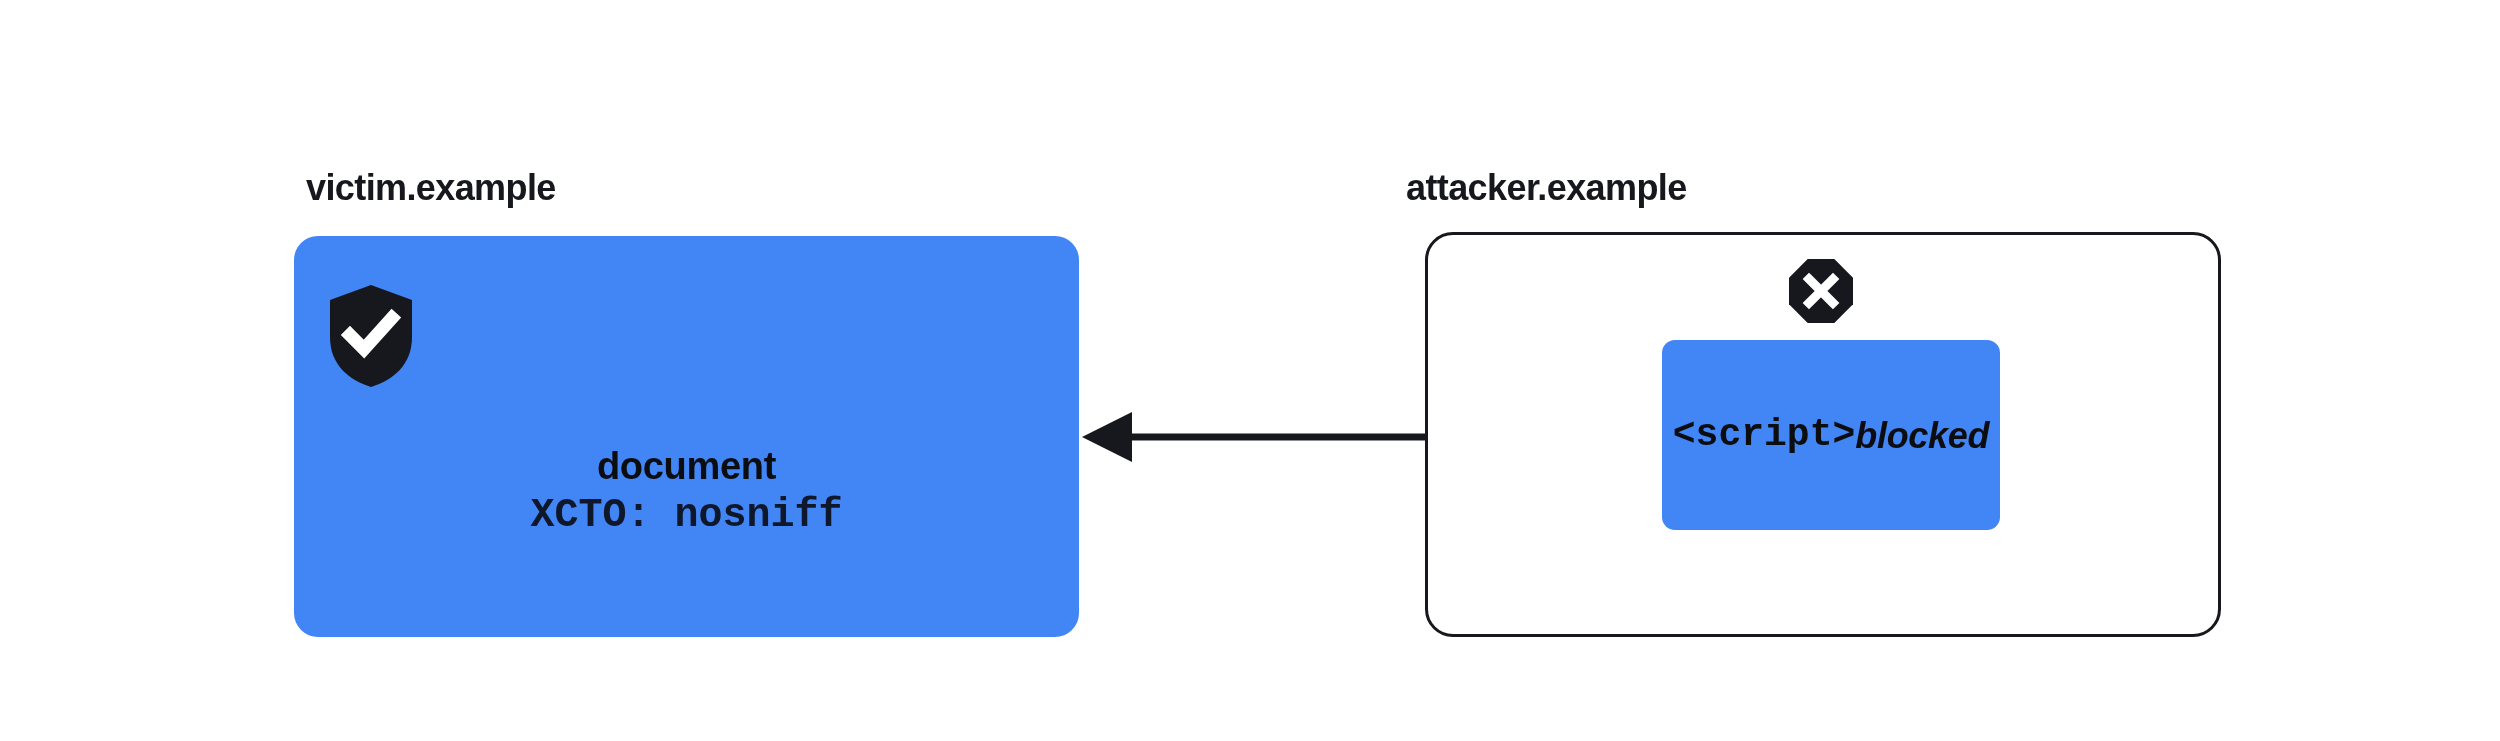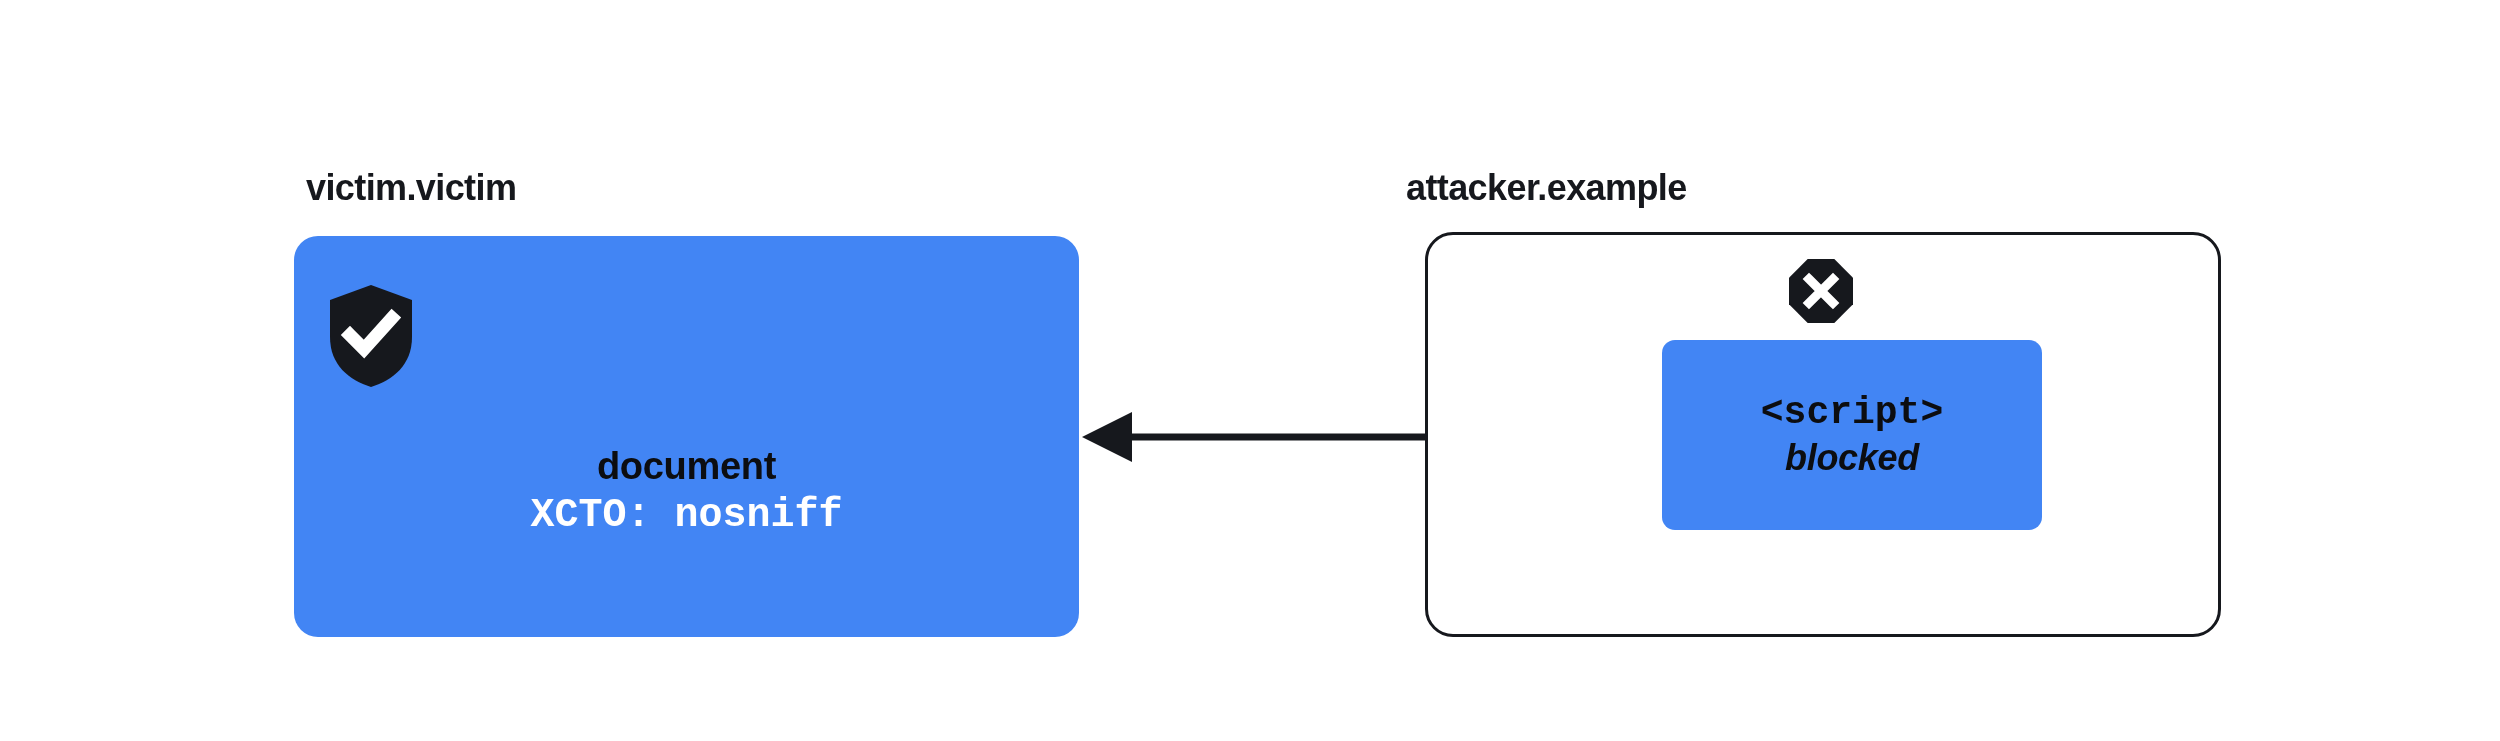--- a/index.html
+++ b/index.html
@@ -72,21 +72,21 @@
     font-size: 38px;
     letter-spacing: -0.3px;
     color: #0c0d10;
     line-height: 1.05;
   }
   #xcto-line {
     font-family: "Liberation Mono", monospace;
     font-weight: 700;
     font-size: 40px;
     letter-spacing: 0px;
-    color: #ffffff;
+    color: #0f172a;
     line-height: 1.25;
     margin-top: 4px;
     white-space: pre;
   }
 
   
   #blocked-arrow {
     position: absolute;
     left: 1075px;
     top: 405px;
@@ -112,26 +112,26 @@
     left: 1789px;
     top: 259px;
     width: 64px;
     height: 64px;
   }
 
   #script-block {
     position: absolute;
     left: 1662px;
     top: 340px;
-    width: 380px;
+    width: 338px;
     height: 190px;
     background: #4285f4;
     border-radius: 13px;
     display: flex;
-    flex-direction: column;
+    flex-direction: row;
     align-items: center;
     justify-content: center;
   }
   #script-tag-line {
     font-family: "Liberation Mono", monospace;
     font-weight: 700;
     font-size: 38px;
     color: #0c0d10;
     line-height: 1.15;
     white-space: pre;
@@ -145,21 +145,21 @@
     line-height: 1.15;
     margin-top: 2px;
     font-style: italic;
   }
 </style>
 </head>
 <body>
 
 <div id="stage">
 
-  <div id="victim-label" class="origin-label">victim.victim</div>
+  <div id="victim-label" class="origin-label">victim.example</div>
 
   <div id="victim-card">
 
     <span id="shield-icon">
       <svg viewBox="0 0 82 102" width="82" height="102" aria-hidden="true">
         <path d="M41 0 L82 15 L82 52 C82 80 63 95 41 102 C19 95 0 80 0 52 L0 15 Z" fill="#16181d"></path>
         <path d="M20 50 L34 64 L62 33" fill="none" stroke="#ffffff" stroke-width="13" stroke-linecap="square" stroke-linejoin="miter"></path>
       </svg>
     </span>
 

